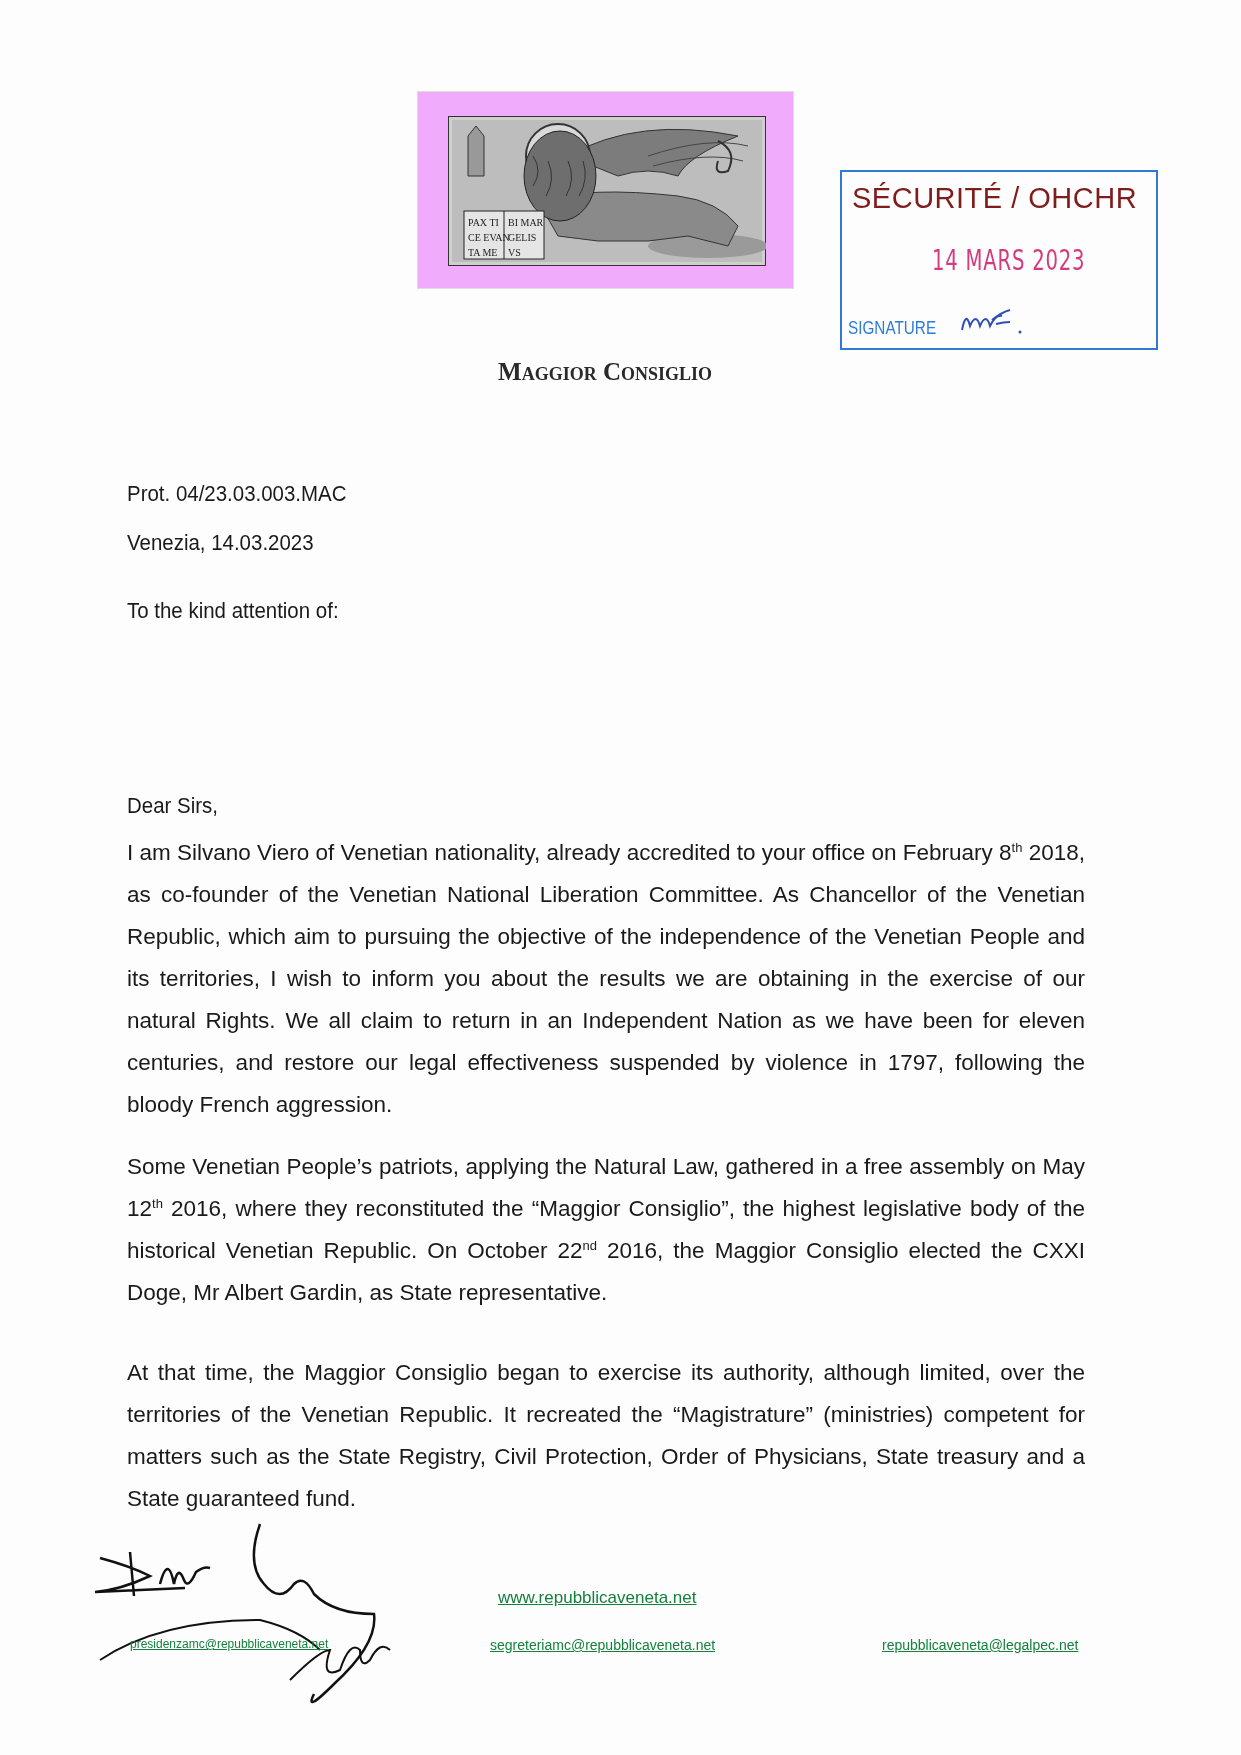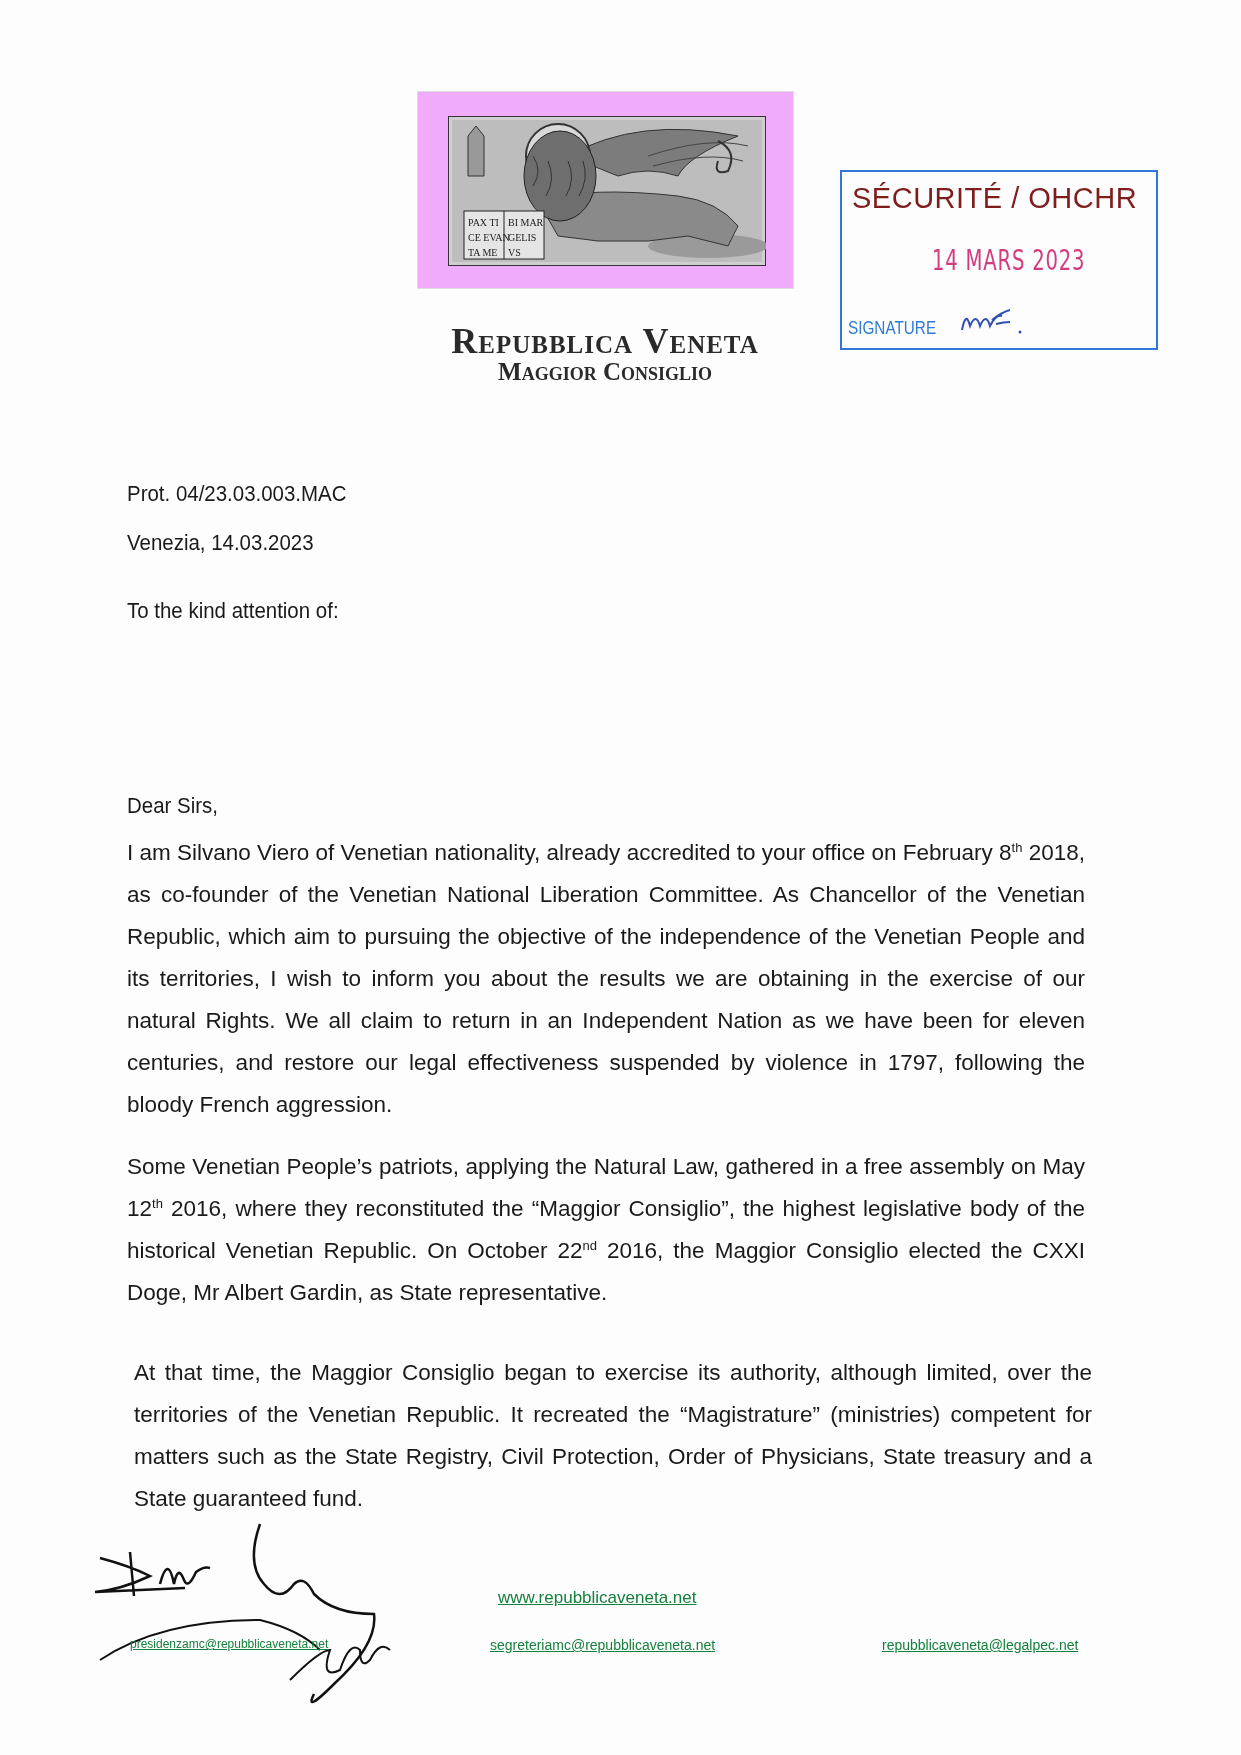--- a/index.html
+++ b/index.html
@@ -74,21 +74,20 @@
       <text x="60" y="110" font-size="10" font-family="Liberation Serif, serif" fill="#222">BI MAR</text>
       <text x="20" y="125" font-size="10" font-family="Liberation Serif, serif" fill="#222">CE EVAN</text>
       <text x="60" y="125" font-size="10" font-family="Liberation Serif, serif" fill="#222">GELIS</text>
       <text x="20" y="140" font-size="10" font-family="Liberation Serif, serif" fill="#222">TA ME</text>
       <text x="60" y="140" font-size="10" font-family="Liberation Serif, serif" fill="#222">VS</text>
       <path d="M20 20 l8 -10 l8 10 v40 h-16 Z" fill="#999" stroke="#333"></path>
       <path d="M270 25 q20 10 10 30 q-15 5 -10 -10" stroke="#333" fill="none" stroke-width="2"></path>
     </svg>
   </div>
 
-  <div class="title">Repubblica Veneta</div>
   <div class="subtitle">Maggior Consiglio</div>
 
   <div class="stamp">
     <div class="stamp-head">SÉCURITÉ / OHCHR</div>
     <div class="stamp-date">14 MARS 2023</div>
     <div class="stamp-sig-label">SIGNATURE</div>
     <svg class="stamp-sig" width="100" height="40">
       <path d="M10 28 q4 -20 8 -4 q6 -14 10 0 q6 -14 10 0 q6 -12 12 -10 M40 18 q10 -8 18 -10 M44 22 q8 -2 14 -2" stroke="#2f4fb5" stroke-width="2" fill="none"></path>
       <circle cx="68" cy="30" r="1.5" fill="#2f4fb5"></circle>
     </svg>
@@ -102,21 +101,21 @@
   <div class="text cond" style="left:127px; top:792px;">Dear Sirs,</div>
 
   <div class="para" style="top:826px;margin-top:6px;">
     <span>I am Silvano Viero of Venetian nationality, already accredited to your office on February 8</span><sup>th</sup><span> 2018, as co-founder of the Venetian National Liberation Committee. As Chancellor of the Venetian Republic, which aim to pursuing the objective of the independence of the Venetian People and its territories, I wish to inform you about the results we are obtaining in the exercise of our natural Rights. We all claim to return in an Independent Nation as we have been for eleven centuries, and restore our legal effectiveness suspended by violence in 1797, following the bloody French aggression.</span>
   </div>
 
   <div class="para" style="top:1146px;">
     <span>Some Venetian People’s patriots, applying the Natural Law, gathered in a free assembly on May 12</span><sup>th</sup><span> 2016, where they reconstituted the “Maggior Consiglio”, the highest legislative body of the historical Venetian Republic.  On October 22</span><sup>nd</sup><span> 2016, the Maggior Consiglio elected the CXXI Doge, Mr Albert Gardin, as State representative.</span>
   </div>
 
-  <div class="para" style="top:1352px;margin-left:7px;">
+  <div class="para" style="top:1352px;">
     <span>At that time, the Maggior Consiglio began to exercise its authority, although limited, over the territories of the Venetian Republic. It recreated the “Magistrature” (ministries) competent for matters such as the State Registry, Civil Protection, Order of Physicians, State treasury and a State guaranteed fund.</span>
   </div>
 
   <svg class="sig1" width="360" height="200">
     <path d="M10 38 q30 8 50 18 q-30 14 -55 16 l90 -4 M40 32 l4 44" stroke="#111" stroke-width="2.5" fill="none"></path>
     <path d="M70 64 q8 -30 14 0 q4 -20 10 -4 q4 10 12 -8 q8 -6 14 -4" stroke="#111" stroke-width="2.5" fill="none"></path>
     <path d="M170 4 q-14 40 4 60 q16 20 30 0 q10 -10 20 10 q20 20 60 20 q4 30 -40 70 q-30 30 -20 10" stroke="#111" stroke-width="2.5" fill="none"></path>
     <path d="M10 140 q60 -40 160 -40 q40 10 60 30 M200 160 q30 -30 40 -30 q-10 30 10 20 q10 -30 20 -20 q0 20 10 10 q10 -20 20 -10" stroke="#111" stroke-width="2" fill="none"></path>
   </svg>
 

